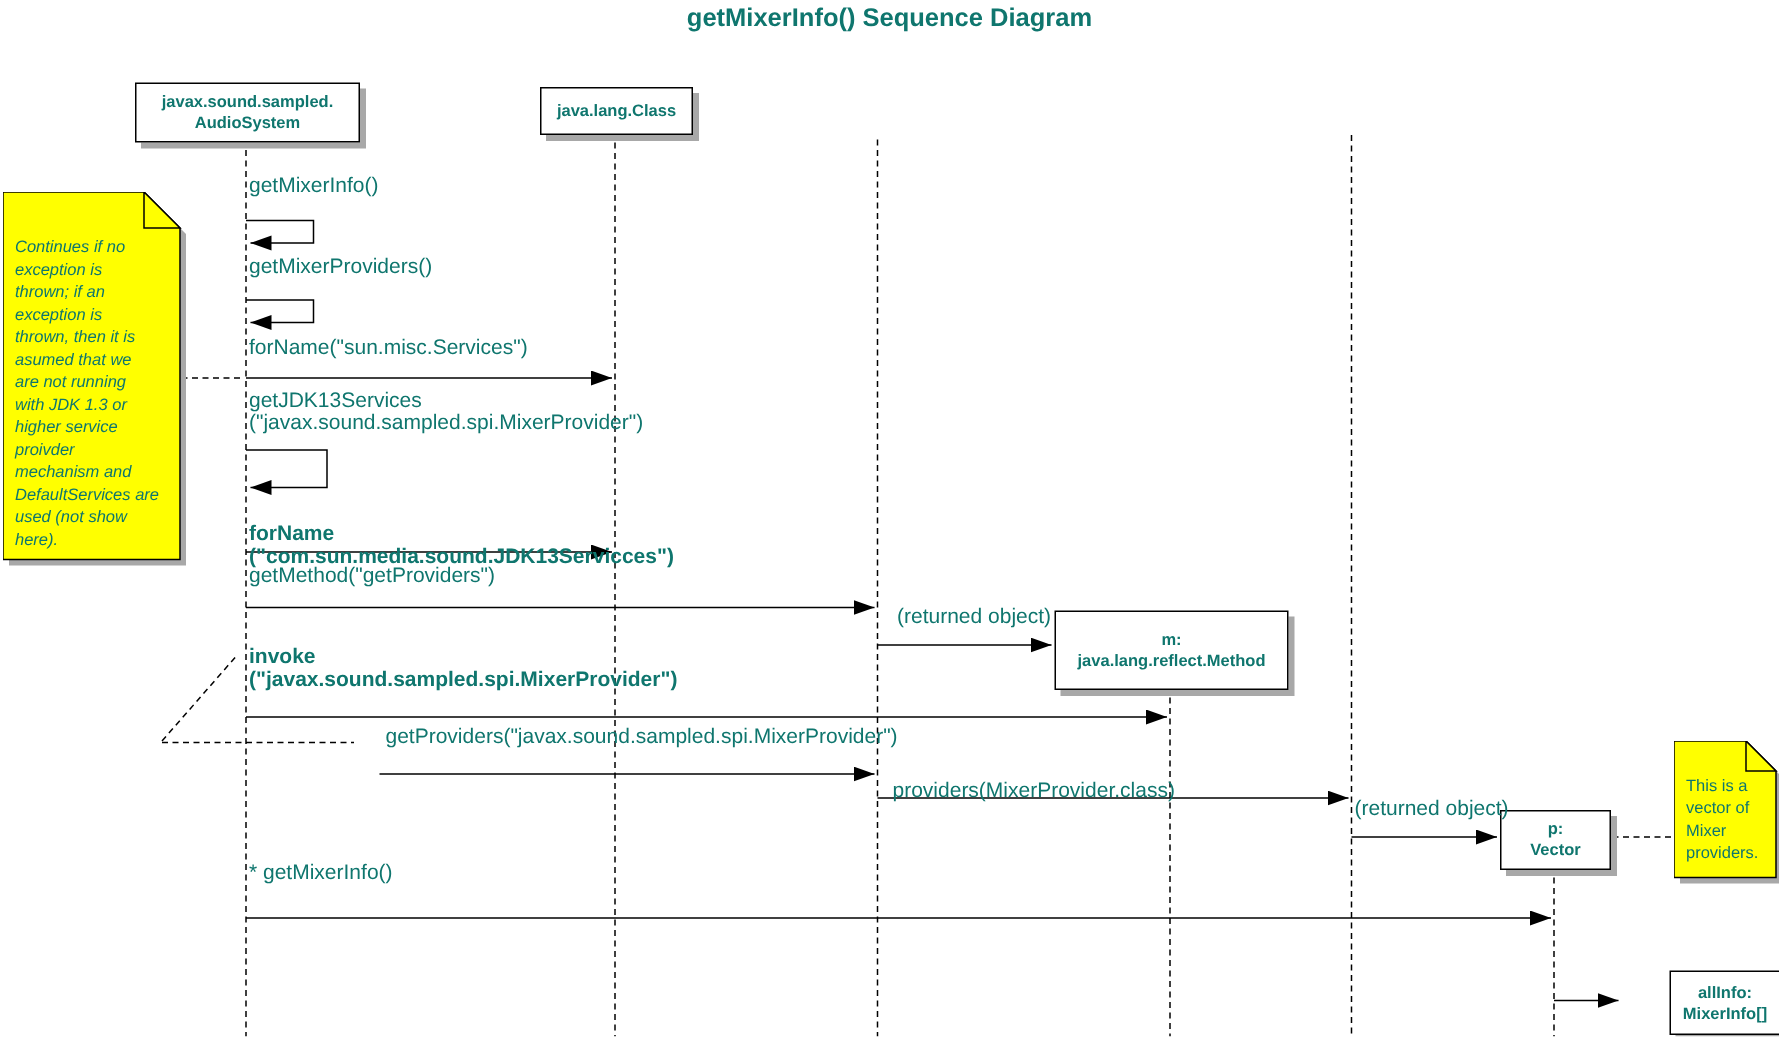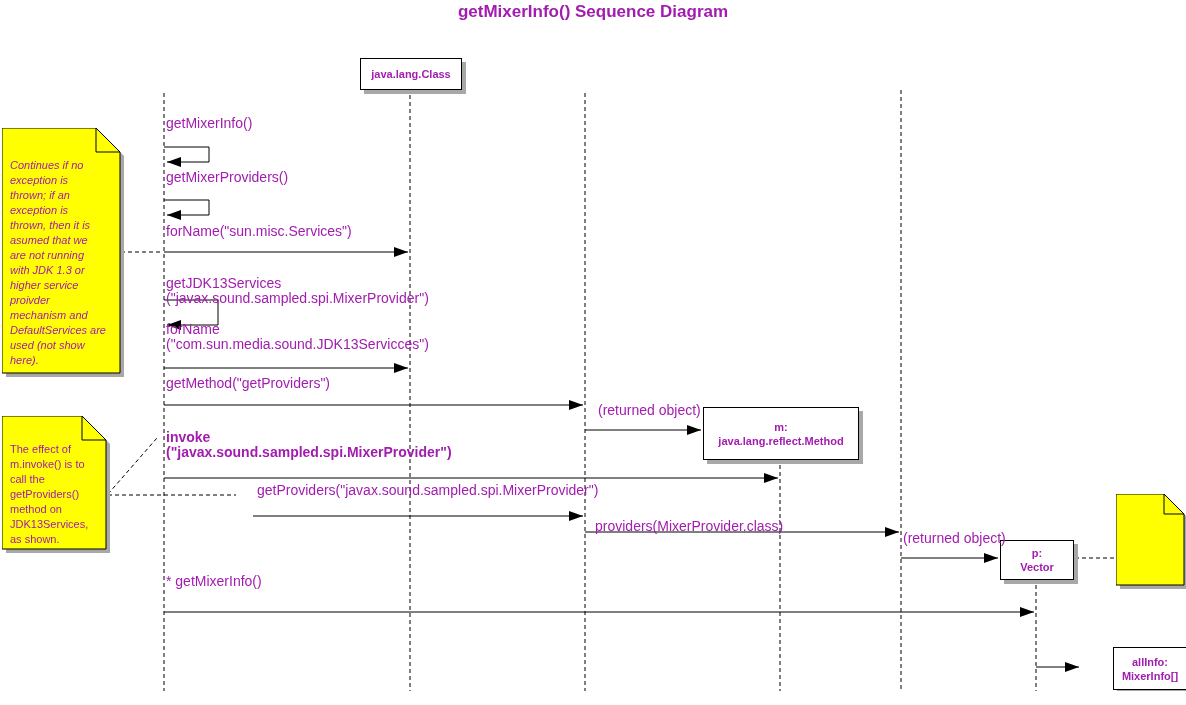--- a/index.html
+++ b/index.html
@@ -1,18 +1,18 @@
 <!DOCTYPE html>
 <html><head>
 <meta charset="utf-8">
 <style>
   html,body { margin:0; padding:0; background:#fff; }
   #canvas {
     position:relative; width:1186px; height:691px; background:#fff;
-    font-family:"Liberation Sans", sans-serif; overflow:hidden; color:#a21caf;
+    font-family:"Liberation Sans", sans-serif; overflow:hidden; color:#0f766e;
   }
   #title {
     position:absolute; left:0; top:2px; width:100%;
     text-align:center; font-size:17px; font-weight:bold;
   }
   #wires { position:absolute; left:0; top:0; }
   .box {
     position:absolute; background:#fff; border:1px solid #000;
     box-shadow:4px 4px 0 #a8a8a8;
     display:flex; align-items:center; justify-content:center;
@@ -64,35 +64,37 @@
     <line x1="901" y1="558" x2="998" y2="558" stroke="#000" marker-end="url(#arr)"></line>
     <line x1="164" y1="612" x2="1034" y2="612" stroke="#000" marker-end="url(#arr)"></line>
     <line x1="1036" y1="667" x2="1079" y2="667" stroke="#000" marker-end="url(#arr)"></line>
 
     <line x1="121" y1="252" x2="161" y2="252" stroke="#000" stroke-dasharray="4,3"></line>
     <line x1="108" y1="494" x2="157" y2="438" stroke="#000" stroke-dasharray="4,3"></line>
     <line x1="108" y1="495" x2="236" y2="495" stroke="#000" stroke-dasharray="4,3"></line>
     <line x1="1075" y1="558" x2="1114" y2="558" stroke="#000" stroke-dasharray="4,3"></line>
   </svg>
 
+  <div class="box" style="left:90px;  top:55px; width:148px; height:38px;">javax.sound.sampled.
+AudioSystem</div>
   <div class="box" style="left:360px; top:58px; width:100px; height:30px;">java.lang.Class</div>
 
   <div class="box" style="left:703px;  top:407px; width:154px; height:51px;">m:
 java.lang.reflect.Method</div>
   <div class="box" style="left:1000px; top:540px; width:72px;  height:38px;">p:
 Vector</div>
   <div class="box" style="left:1081px; top:647px; width:72px;  height:41px;margin-left:32px;">allInfo:
 MixerInfo[]</div>
 
   <div class="msg" style="left:166px; top:116px;">getMixerInfo()</div>
   <div class="msg" style="left:166px; top:170px;">getMixerProviders()</div>
   <div class="msg" style="left:166px; top:224px;">forName("sun.misc.Services")</div>
-  <div class="msg" style="left:166px; top:259px;margin-top:17px;">getJDK13Services
+  <div class="msg" style="left:166px; top:259px;">getJDK13Services
 ("javax.sound.sampled.spi.MixerProvider")</div>
-  <div class="msg" style="left:166px; top:322px;">forName
+  <div class="msg" style="left:166px; top:348px;font-weight:bold;">forName
 ("com.sun.media.sound.JDK13Servicces")</div>
   <div class="msg" style="left:166px; top:376px;">getMethod("getProviders")</div>
   <div class="msg" style="left:598px; top:403px;">(returned object)</div>
   <div class="msg" style="left:166px; top:430px;font-weight:bold;">invoke
 ("javax.sound.sampled.spi.MixerProvider")</div>
   <div class="msg" style="left:257px; top:483px;">getProviders("javax.sound.sampled.spi.MixerProvider")</div>
   <div class="msg" style="left:595px; top:519px;">providers(MixerProvider.class)</div>
   <div class="msg" style="left:903px; top:531px;">(returned object)</div>
   <div class="msg" style="left:166px; top:574px;">* getMixerInfo()</div>
 
@@ -111,36 +113,26 @@
 are not running
 with JDK 1.3 or
 higher service
 proivder
 mechanism and
 DefaultServices are
 used (not show
 here).</div>
   </div>
 
-  <div class="note" style="left:2px; top:416px; width:110px; height:139px;">
-    <svg width="110" height="139">
-      <polygon points="4,4 84,4 108,28 108,137 4,137" fill="#a8a8a8" stroke="none"></polygon>
-      <polygon points="0,0 80,0 104,24 104,133 0,133" fill="#FFFF00" stroke="#000"></polygon>
-      <polygon points="80,0 104,24 80,24" fill="#FFFF00" stroke="#000"></polygon>
-    </svg>
-    <div class="note-text" style="top:26px;">The effect of
-m.invoke() is to
-call the
-getProviders()
-method on
-JDK13Services,
-as shown.</div>
-  </div>
 
   <div class="note" style="left:1116px; top:494px; width:74px; height:97px;">
     <svg width="74" height="97">
       <polygon points="4,4 52,4 72,24 72,95 4,95" fill="#a8a8a8" stroke="none"></polygon>
       <polygon points="0,0 48,0 68,20 68,91 0,91" fill="#FFFF00" stroke="#000"></polygon>
       <polygon points="48,0 68,20 48,20" fill="#FFFF00" stroke="#000"></polygon>
     </svg>
+    <div class="note-text" style="top:23px;">This is a
+vector of
+Mixer
+providers.</div>
   </div>
 
 </div>
 
 </body></html>

